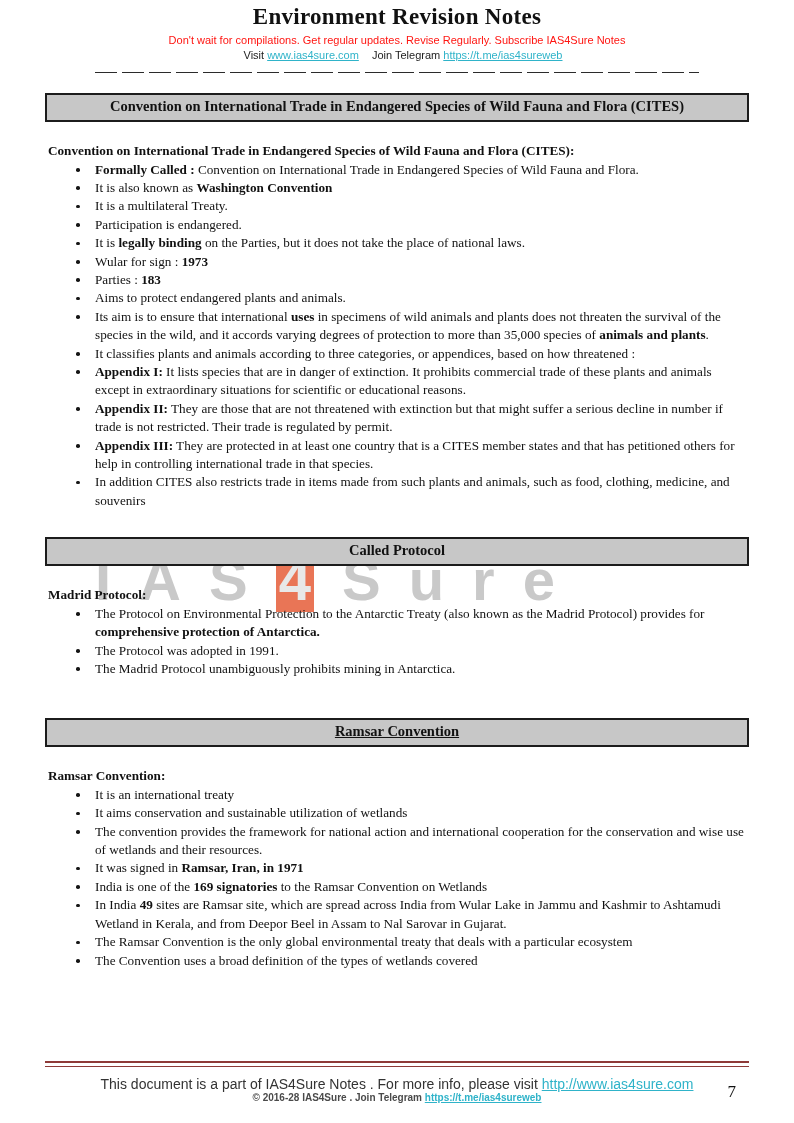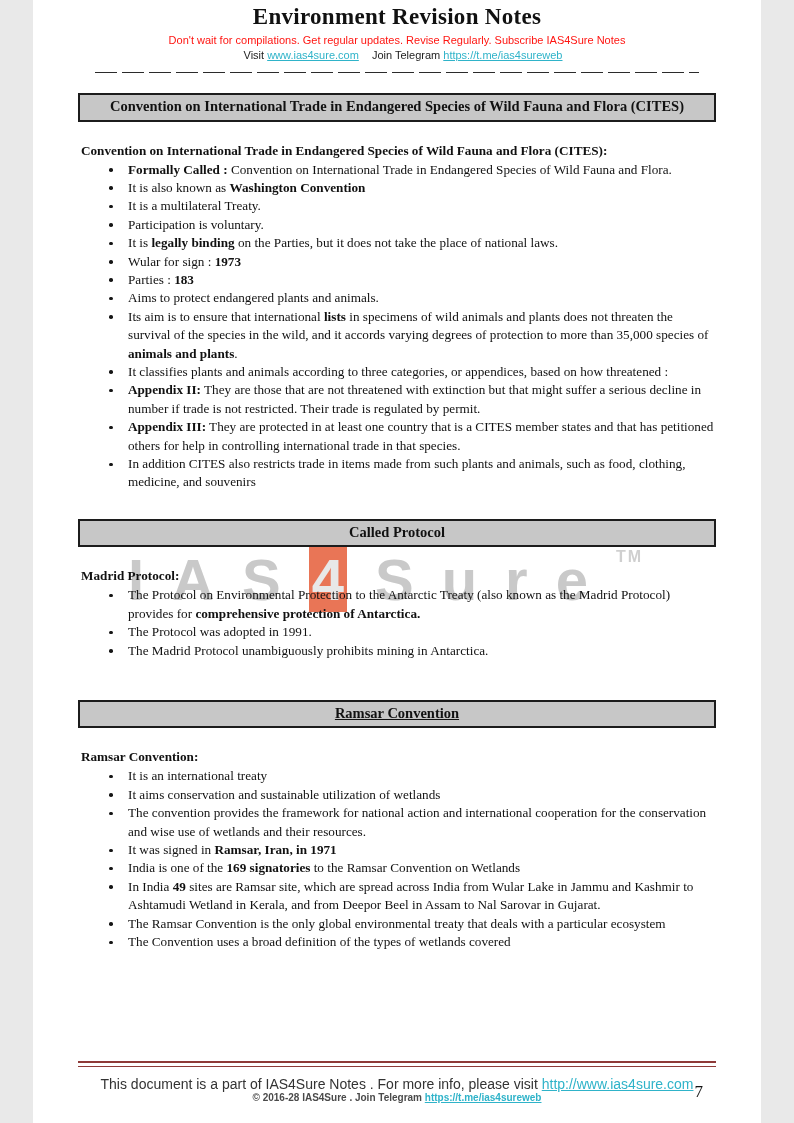--- a/index.html
+++ b/index.html
@@ -1,17 +1,17 @@
 <!DOCTYPE html>
 <html><head>
 <meta charset="utf-8">
 <style>
   html,body{margin:0;padding:0;background:#e9e9e9;}
   .page{
-    position:relative; width:728px; height:1123px; margin:0 auto;
+    position:relative; width:794px; height:1123px; margin:0 auto;
     background:#ffffff; overflow:hidden; z-index:0;
     font-family:"Liberation Serif", serif; color:#111;
   }
   
   .header{ text-align:center; padding-top:4px; }
   .title{ font-size:23px; font-weight:bold; letter-spacing:.3px; }
   .subtitle{ font-family:"Liberation Sans", sans-serif; font-size:11px; color:#ff1511; margin-top:4px; }
   .visitline{ font-family:"Liberation Sans", sans-serif; font-size:11px; color:#1d1d1d; margin-top:3px;margin-left:12px; }
   .link{ color:#2fb3c9; text-decoration:underline; cursor:pointer; }
   .join-label{ margin-left:10px; }
@@ -91,27 +91,28 @@
   <div class="watermark">
     <span>IAS</span><span class="wm4">4</span><span>Sure</span><span class="tm">TM</span>
   </div>
 
   <div class="bar">Convention on International Trade in Endangered Species of Wild Fauna and Flora (CITES)</div>
   <div class="heading">Convention on International Trade in Endangered Species of Wild Fauna and Flora (CITES):</div>
   <ul class="bullets">
       <li><span class="b">Formally Called : </span><span>Convention on International Trade in Endangered Species of Wild Fauna and Flora.</span></li>
       <li><span>It is also known as </span><span class="b">Washington Convention</span></li>
       <li><span>It is a multilateral Treaty.</span></li>
-      <li><span>Participation is voluntary.</span></li>
+      <li><span>Participation is endangered.</span></li>
       <li><span>It is </span><span class="b">legally binding</span><span> on the Parties, but it does not take the place of national laws.</span></li>
       <li><span>Wular for sign : </span><span class="b">1973</span></li>
       <li><span>Parties : </span><span class="b">183</span></li>
       <li><span>Aims to protect endangered plants and animals.</span></li>
-      <li><span>Its aim is to ensure that international </span><span class="b">lists</span><span> in specimens of wild animals and plants does not threaten the survival of the species in the wild, and it accords varying degrees of protection to more than 35,000 species of </span><span class="b">animals and plants</span><span>.</span></li>
+      <li><span>Its aim is to ensure that international </span><span class="b">uses</span><span> in specimens of wild animals and plants does not threaten the survival of the species in the wild, and it accords varying degrees of protection to more than 35,000 species of </span><span class="b">animals and plants</span><span>.</span></li>
       <li><span>It classifies plants and animals according to three categories, or appendices, based on how threatened :</span></li>
+      <li><span class="b">Appendix I:</span><span> It lists species that are in danger of extinction. It prohibits commercial trade of these plants and animals except in extraordinary situations for scientific or educational reasons.</span></li>
       <li><span class="b">Appendix II:</span><span> They are those that are not threatened with extinction but that might suffer a serious decline in number if trade is not restricted. Their trade is regulated by permit.</span></li>
       <li><span class="b">Appendix III:</span><span> They are protected in at least one country that is a CITES member states and that has petitioned others for help in controlling international trade in that species.</span></li>
       <li><span>In addition CITES also restricts trade in items made from such plants and animals, such as food, clothing, medicine, and souvenirs</span></li>
     </ul>
 
   <div class="bar mt-madrid">Called Protocol</div>
   <div class="heading">Madrid Protocol:</div>
   <ul class="bullets">
       <li><span>The Protocol on Environmental Protection to the Antarctic Treaty (also known as the Madrid Protocol) provides for </span><span class="b">comprehensive protection of Antarctica.</span></li>
       <li><span>The Protocol was adopted in 1991.</span></li>

